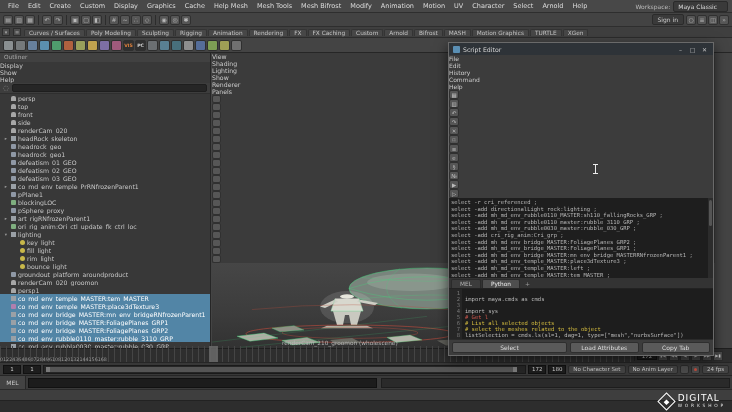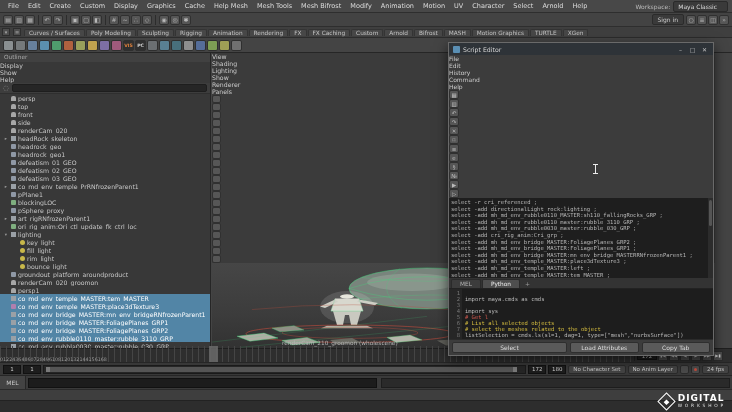--- a/index.html
+++ b/index.html
@@ -97,21 +97,21 @@
 .cmdline{top:375px;height:14px;display:flex;background:#3a3a3a;border-top:1px solid #262626;align-items:center}
 .cmd-label{width:26px;height:100%;display:flex;align-items:center;justify-content:center;font-size:6px;background:#434343;border-right:1px solid #262626}
 .cmd-input{flex:1;background:#1c1c1c;border:1px solid #111;margin:2px;height:10px}
 .cmd-out{flex:1;background:#2a2a2a;border:1px solid #1d1d1d;margin:2px;height:10px}
 .helpline{top:389px;height:11px;background:#3e3e3e;border-top:1px solid #2a2a2a;font-size:5.8px;color:#999;padding:0 4px}
 .bottomstrip{top:400px;height:12px;background:#2d2d2d;border-top:1px solid #222}
 
 .watermark{position:absolute;right:6px;bottom:3px;z-index:20;display:flex;align-items:center;gap:5px;color:#fff}
 .wm-logo{width:13px;height:13px;border:1.5px solid #fff;transform:rotate(45deg);display:flex;align-items:center;justify-content:center}
 .wm-logo::after{content:"";width:4px;height:4px;background:#fff}
-.wm-text .l1{font-size:9px;font-weight:bold;letter-spacing:1px;line-height:9px}
+.wm-text .l1{font-size:9px;font-weight:normal;letter-spacing:1px;line-height:9px}
 .wm-text .l2{font-size:4.4px;letter-spacing:2.8px;color:#e0e0e0;line-height:6px}
 
 .ibeam{position:absolute;left:592px;top:164px;width:7px;height:10px;z-index:30;pointer-events:none}
 .ibeam i{position:absolute;left:3px;top:1px;bottom:1px;width:1px;background:#ececec}
 .ibeam b{position:absolute;left:1px;right:1px;height:1px;background:#ececec}
 .ibeam b.bt{top:0}.ibeam b.bb{bottom:0}
 [data-repeat]{display:contents}
 .mrow[data-repeat],.srow[data-repeat]{display:flex;align-items:center;gap:1px}
 </style>
 </head>

